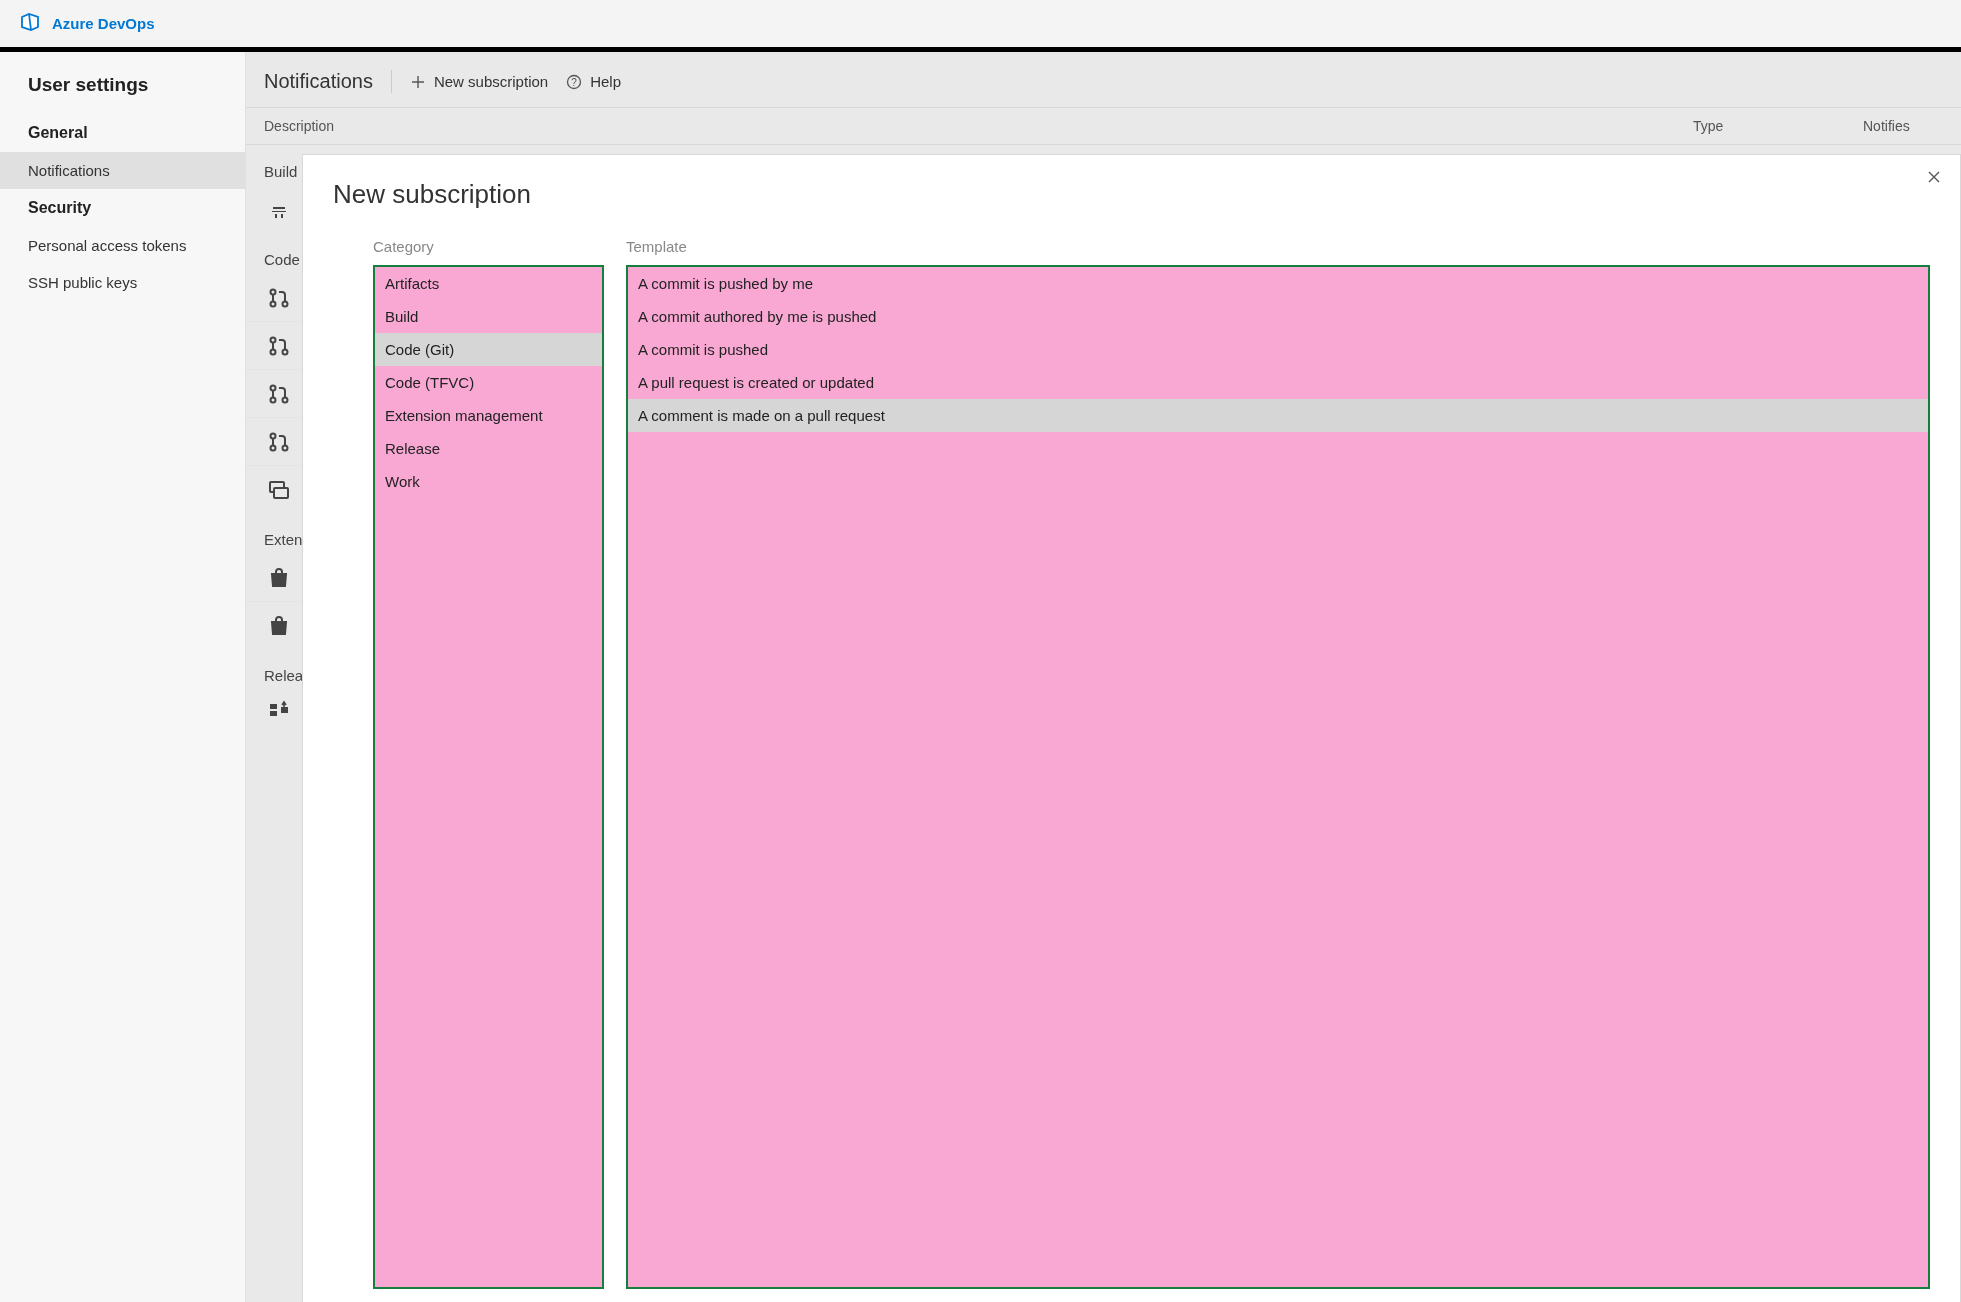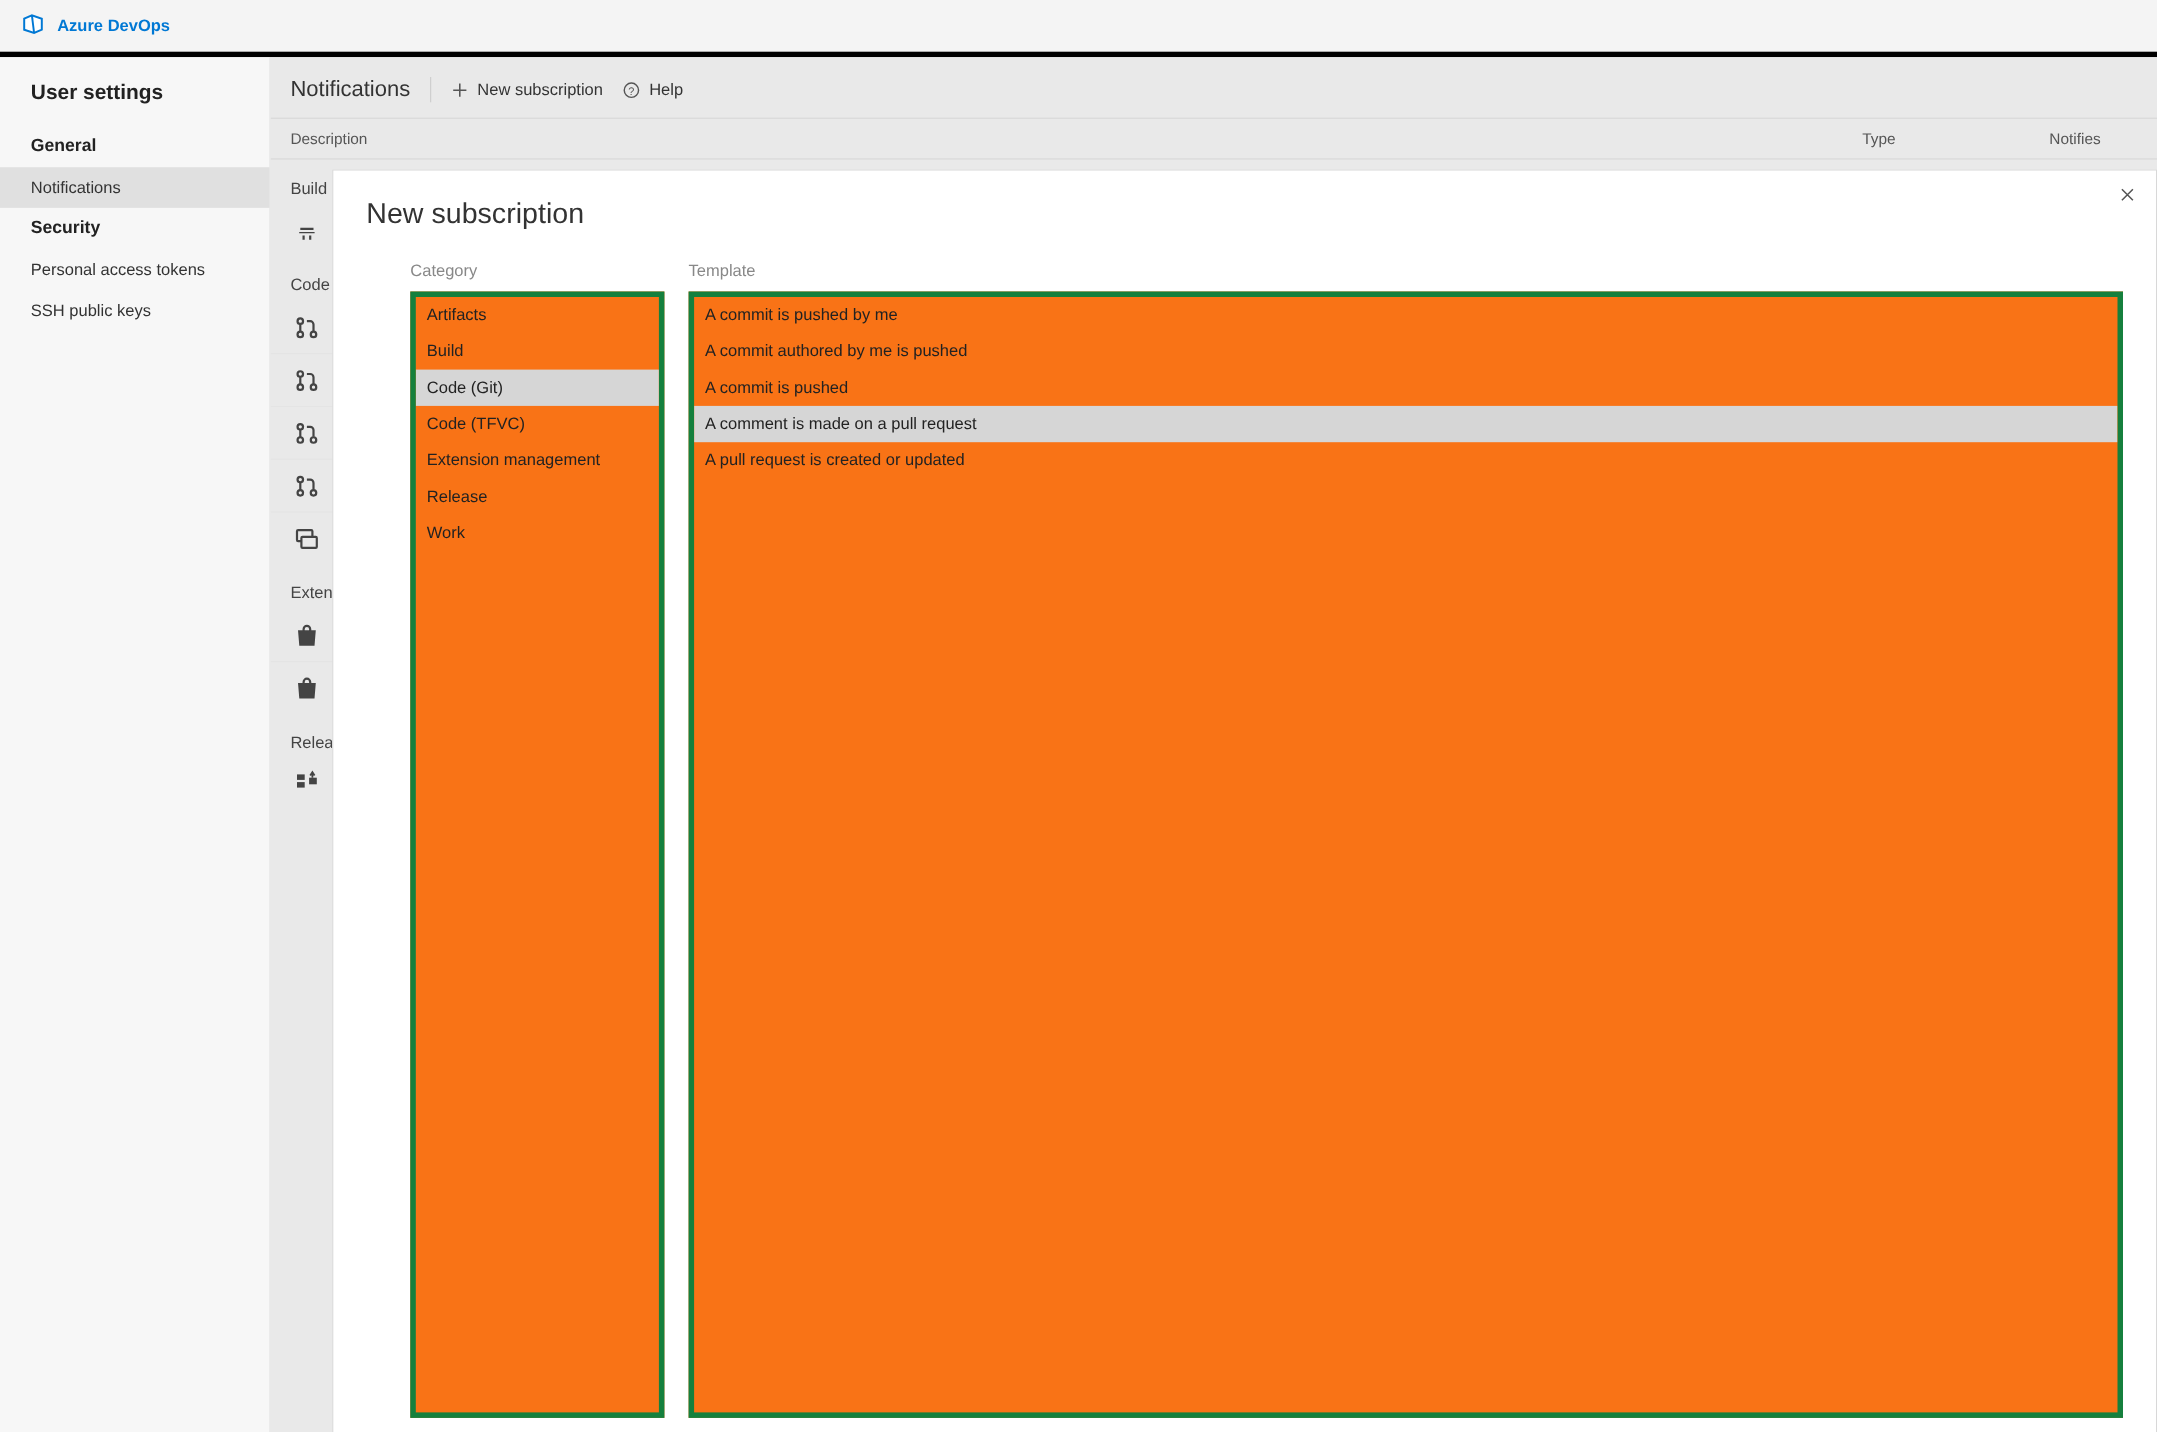--- a/index.html
+++ b/index.html
@@ -145,24 +145,24 @@
       min-height: 0;
     }
     .col-category { width: 271px; display: flex; flex-direction: column; padding-left: 40px; }
     .col-template { flex: 1; display: flex; flex-direction: column; }
     .col-label {
       color: #888;
       font-size: 15px;
       margin-bottom: 10px;
     }
     .listbox {
-      border: 5px solid #15803d;
+      border: 2px solid #15803d;
       flex: 1;
       overflow-y: auto;
-      background: #f97316;
+      background: #f9a8d4;
     }
     .list-item {
       padding: 8px 10px;
       font-size: 15px;
       color: #222;
       cursor: pointer;
     }
     .list-item.selected { background: #d6d6d6; }
     .modal-footer {
       display: flex;
@@ -384,20 +384,20 @@
               <div class="list-item">Release</div>
               <div class="list-item">Work</div>
             </div>
         </div>
         <div class="col-template">
           <div class="col-label">Template</div>
           <div class="listbox" id="template-list">
               <div class="list-item">A commit is pushed by me</div>
               <div class="list-item">A commit authored by me is pushed</div>
               <div class="list-item">A commit is pushed</div>
+              <div class="list-item">A pull request is created or updated</div>
               <div class="list-item selected">A comment is made on a pull request</div>
-              <div class="list-item">A pull request is created or updated</div>
             </div>
         </div>
       </div>
     </div>
   </div>
 </div>
 
 </body></html>

